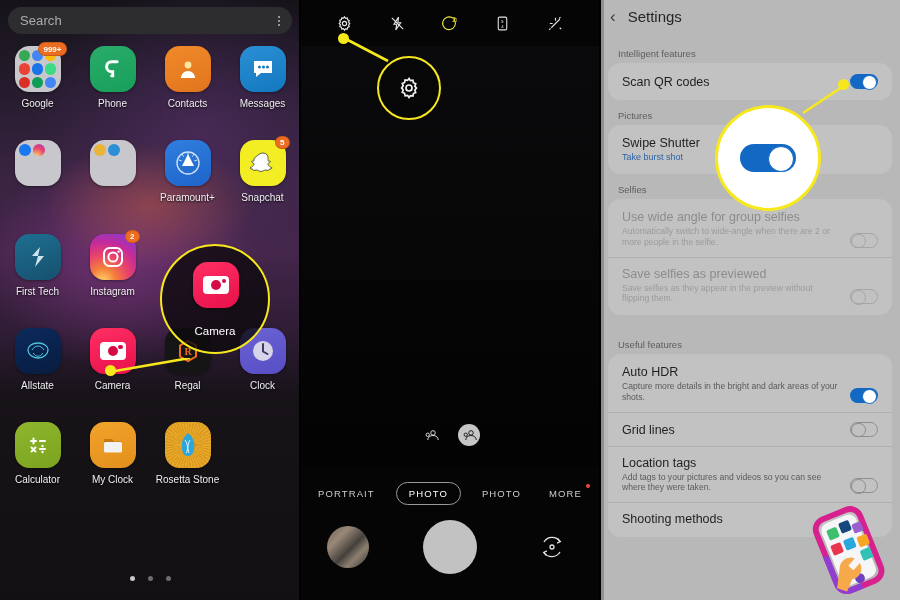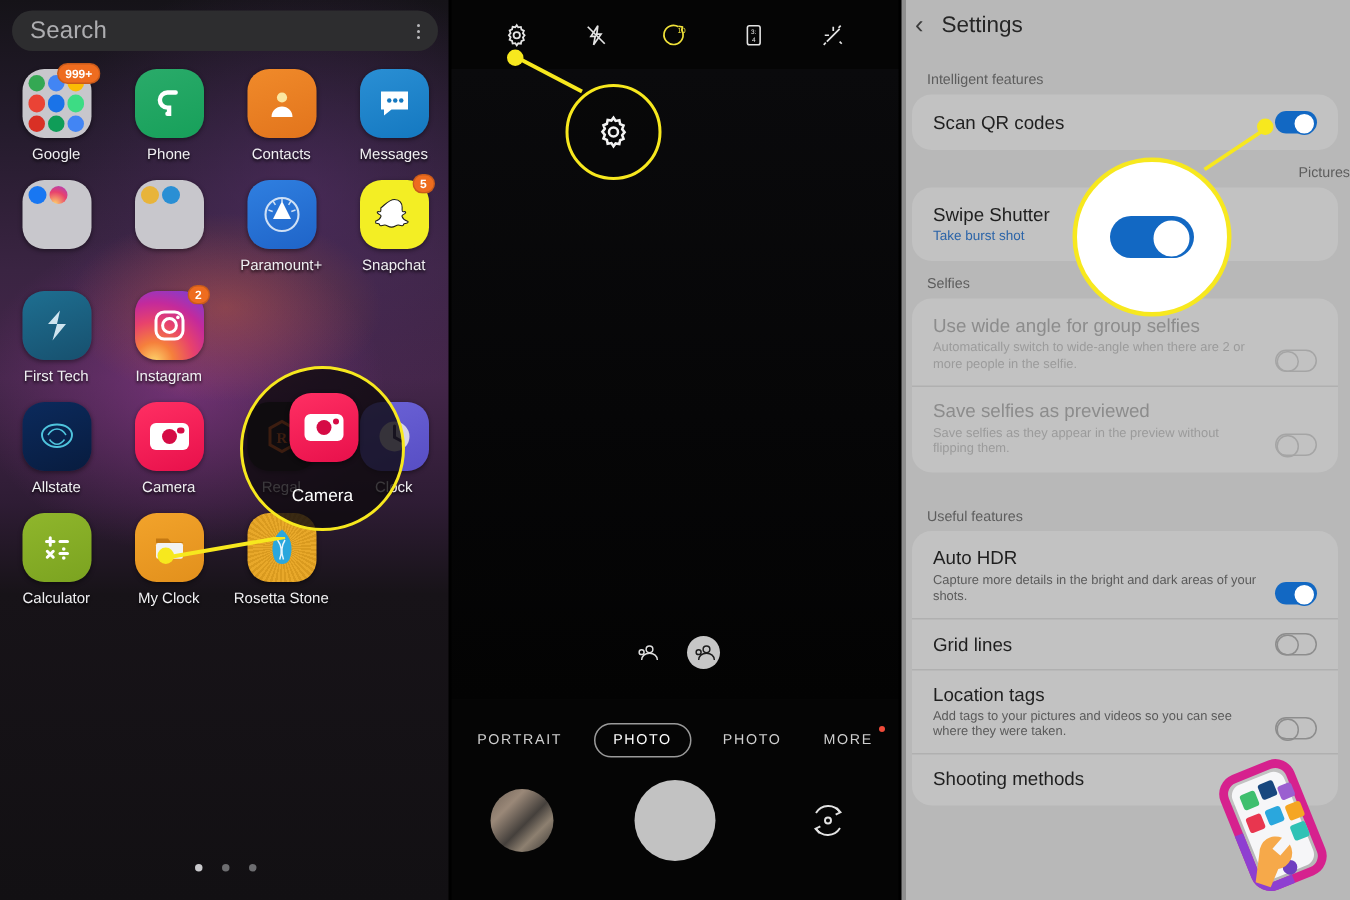--- a/index.html
+++ b/index.html
@@ -18,27 +18,27 @@
       radial-gradient(ellipse 190px 150px at 120px 260px, rgba(150,60,150,.55), rgba(120,40,120,0) 72%),
       radial-gradient(ellipse 230px 200px at 200px 130px, rgba(90,50,110,.55), rgba(60,30,80,0) 75%),
       linear-gradient(180deg,#151318 0%, #241b2c 14%, #3a2442 30%, #44264a 42%, #2e1c34 56%, #171318 66%, #121013 100%);
     overflow: hidden;
   }
   .searchbar {
     position: absolute; left: 8px; top: 7px; width: 284px; height: 27px;
     background: #2d2d2f; border-radius: 14px;
     display: flex; align-items: center; padding: 0 12px;
   }
-  .searchbar .stext { color: #adadb0; font-size: 16px; letter-spacing: .1px; }
+  .searchbar .stext { color: #adadb0; font-size: 13px; letter-spacing: .1px; }
   .kebab { margin-left: auto; display: flex; flex-direction: column; gap: 2px; align-items: center; }
   .kebab i { width: 2px; height: 2px; border-radius: 50%; background: #b9b9bc; display: block; }
 
   .grid {
     position: absolute; left: 0; top: 46px; width: 300px;
-    display: grid; grid-template-columns: repeat(4, 1fr); row-gap: 11px;
+    display: grid; grid-template-columns: repeat(4, 1fr); row-gap: 31px;
   }
   .cell { display: flex; flex-direction: column; align-items: center; position: relative; }
   .ico {
     width: 46px; height: 46px; border-radius: 14.5px; position: relative;
     display: flex; align-items: center; justify-content: center;
     box-shadow: 0 1px 3px rgba(0,0,0,.4);
   }
   .lbl { margin-top: 6px; font-size: 10px; color: #f0eff2; text-shadow: 0 1px 2px rgba(0,0,0,.85); white-space: nowrap; }
   .badge {
     position: absolute; top: -4px; right: -6px; min-width: 15px; height: 14px;
@@ -498,21 +498,21 @@
       <div class="sec-label">Intelligent features</div>
       <div class="card">
         <div class="row">
           <div class="rtxt">
             <div class="rtitle">Scan QR codes</div>
           </div>
           <span class="tgl on"></span>
         </div>
       </div>
 
-      <div class="sec-label" style="margin-top:10px;text-align:right;">Pictures</div>
+      <div class="sec-label" style="margin-top:10px;">Pictures</div>
       <div class="card">
         <div class="row">
           <div class="rtxt">
             <div class="rtitle">
               <span>Swipe Shutter</span>
               <span style="margin-left:78px;">to</span>
             </div>
             <div class="rsub blue">Take burst shot</div>
           </div>
         </div>

